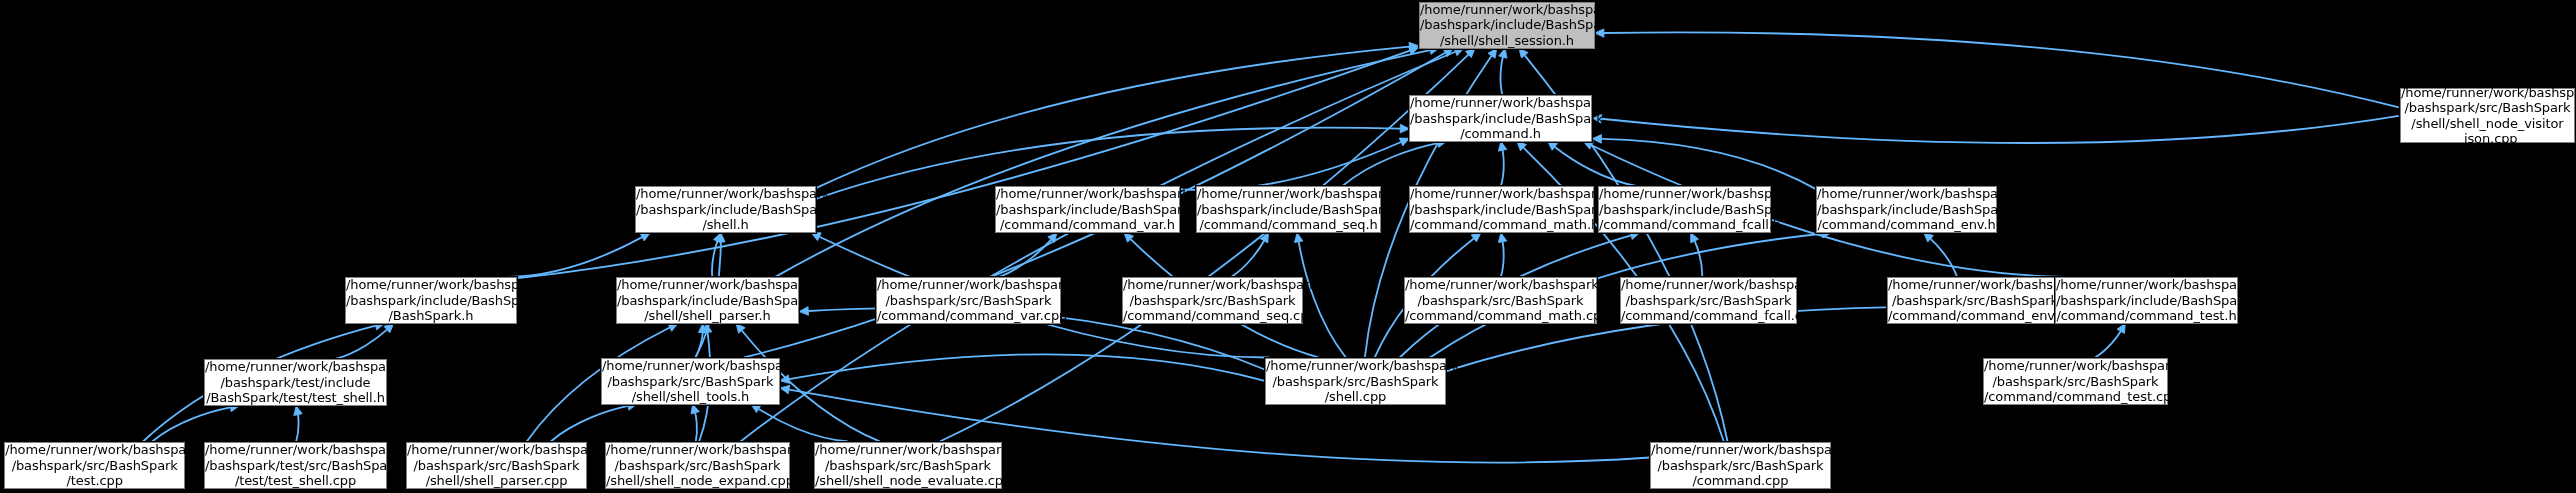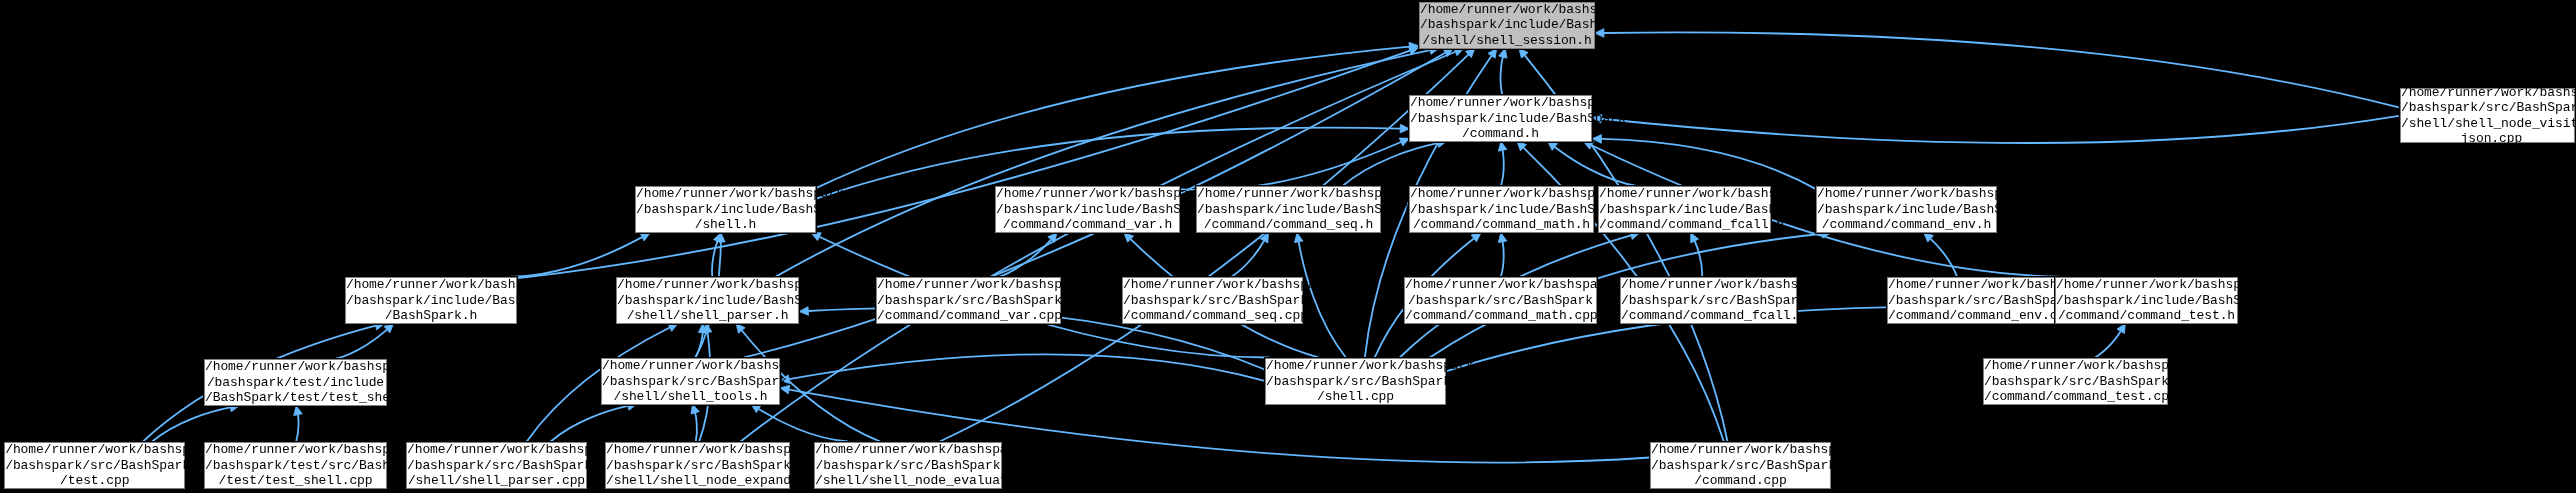--- a/index.html
+++ b/index.html
@@ -31,21 +31,20 @@
     letter-spacing: -0.1px;
     white-space: pre;
     z-index: 5;
   }
   .node.root {
     background: #bfbfbf;
   }
   .node span {
     display: block;
     width: 100%;
-    font-family: Liberation Mono, monospace;
   }
   #edges {
     position: absolute;
     left: 0;
     top: 0;
     width: 2576px;
     height: 493px;
     z-index: 1;
     pointer-events: none;
   }

